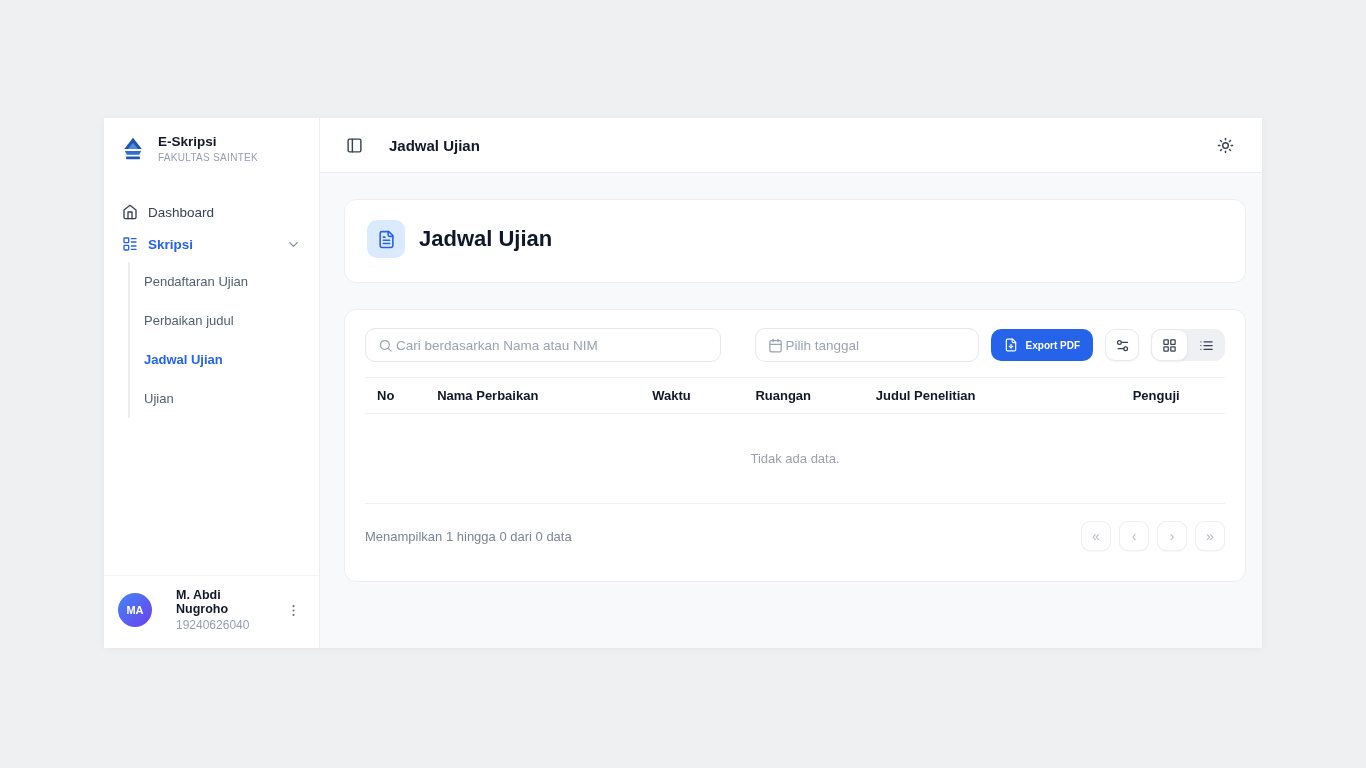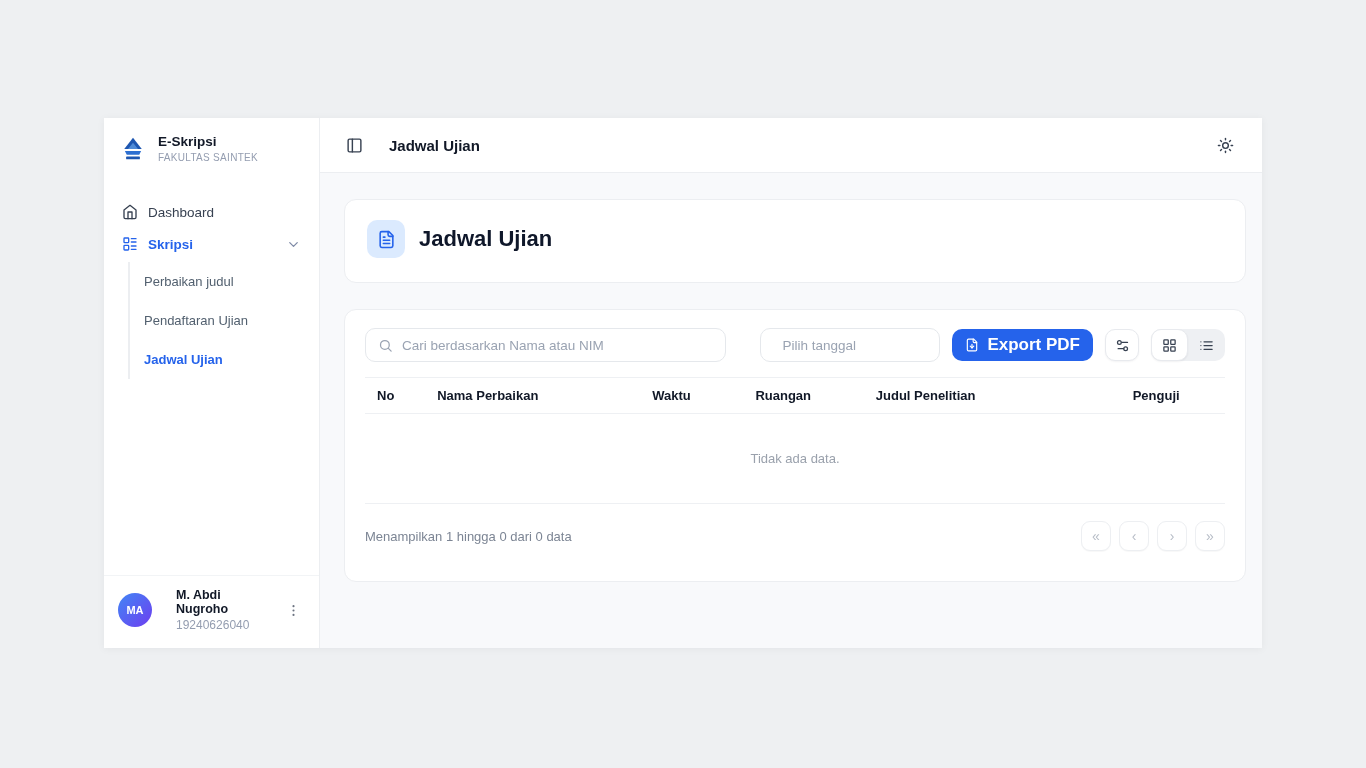--- a/index.html
+++ b/index.html
@@ -52,28 +52,28 @@
   .header-card { padding:20px 22px 24px; margin-bottom:26px; }
   .header-row { display:flex; align-items:center; gap:14px; }
   .icon-tile { width:38px; height:38px; border-radius:10px; background:#dbeafe;
                display:flex; align-items:center; justify-content:center; color:#2563eb; }
   .page-title { font-size:22px; font-weight:bold; color:#0f172a; }
   .page-subtitle { font-size:14.5px; color:#6f7886; margin-top:10px; }
 
   .table-card { padding:18px 20px 30px; }
   .filter-row { display:flex; align-items:center; gap:8px; }
   .input-box { height:34px; border:1px solid #e5e8ec; border-radius:10px; background:#fff;
-               display:flex; align-items:center; gap:9px; padding:0 12px; color:#9aa3b2; }
+               display:flex; align-items:center; gap:3px; padding:0 12px; color:#9aa3b2; }
   .input-box input { border:none; outline:none; background:transparent; flex:1;
                      font-size:13.5px; color:#374151; font-family:inherit; }
   .input-box input::placeholder { color:#9aa3b2; }
   .search-box { flex:1; }
-  .date-box { width:180px;margin-left:26px; }
+  .date-box { width:224px;margin-left:26px; }
   .btn-export { height:32px; padding:0 13px; margin-left:4px; background:#2563eb; color:#fff;
-                border:none; border-radius:10px; font-size:17px; font-weight:bold;
+                border:none; border-radius:10px; font-size:10px; font-weight:bold;
                 font-family:inherit; display:flex; align-items:center; gap:8px; cursor:pointer; }
   .icon-btn { width:34px; height:32px; margin-left:4px; border:1px solid #e8eaee; border-radius:10px;
               background:#fff; color:#374151; display:flex; align-items:center; justify-content:center;
               box-shadow:0 1px 2px rgba(16,24,40,.05); cursor:pointer; }
   .view-toggle { display:flex; margin-left:4px; background:#eef0f3; border-radius:10px; }
   .view-btn { width:37px; height:32px; border:none; background:transparent; color:#374151;
               border-radius:10px; display:flex; align-items:center; justify-content:center; cursor:pointer; }
   .view-btn.active { background:#fff; border:1px solid #e8eaee; box-shadow:0 1px 2px rgba(16,24,40,.06); }
 
   table { width:100%; border-collapse:collapse; margin-top:15px; }
@@ -127,23 +127,24 @@
           <line x1="14" y1="15" x2="21" y2="15"></line>
             <line x1="14" y1="20" x2="21" y2="20"></line>
         </svg>
         <span>Skripsi</span>
         <svg class="chev" width="15" height="15" viewBox="0 0 24 24" fill="none" stroke="currentColor" stroke-width="2" stroke-linecap="round" stroke-linejoin="round">
           <polyline points="6 9 12 15 18 9"></polyline>
         </svg>
       </div>
 
       <div class="subnav">
+        <a>Pendaftaran Ujian</a>
         <a>Perbaikan judul</a>
-        <a>Pendaftaran Ujian</a>
         <a class="active">Jadwal Ujian</a>
+        <a>Ujian</a>
       </div>
     </nav>
 
     <div class="sidebar-footer">
       <div class="avatar">MA</div>
       <div>
         <div class="user-name">M. Abdi Nugroho</div>
         <div class="user-nim">19240626040</div>
       </div>
       <button class="user-menu">

